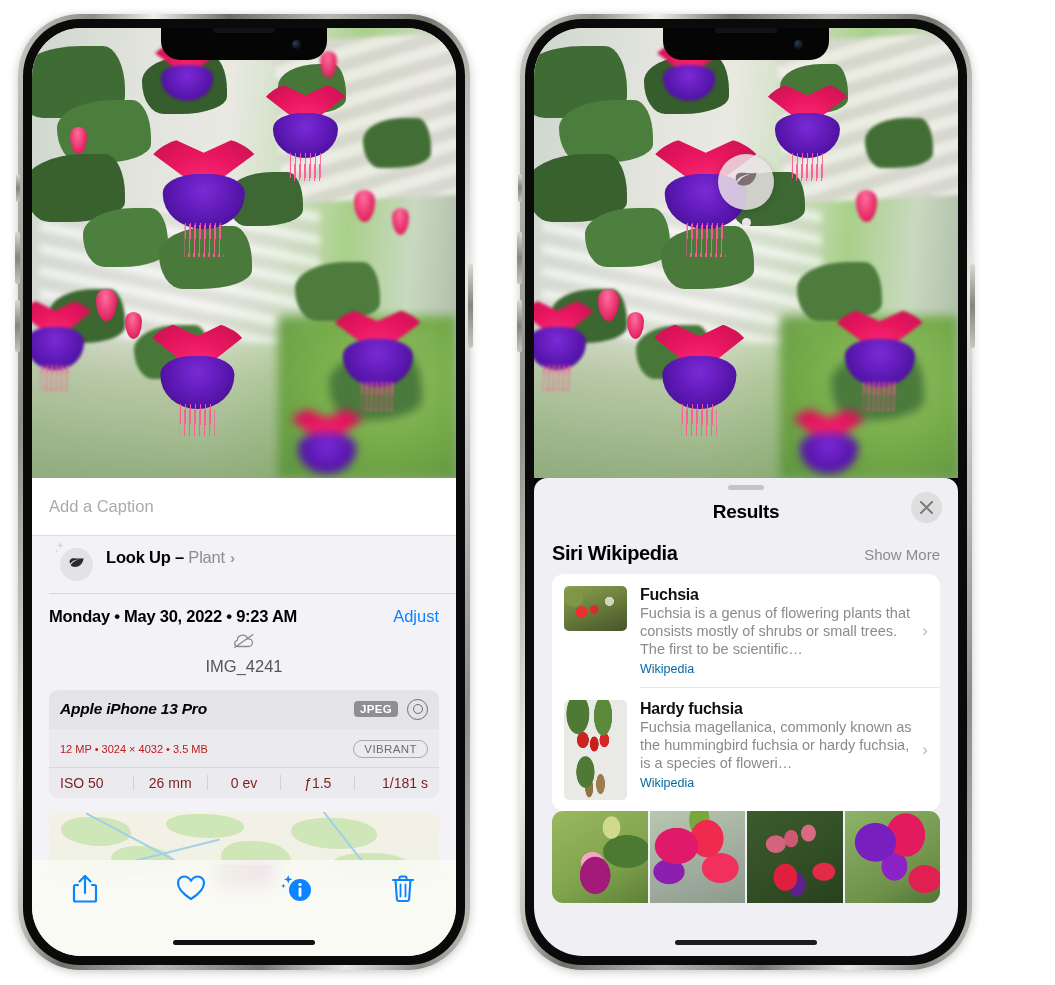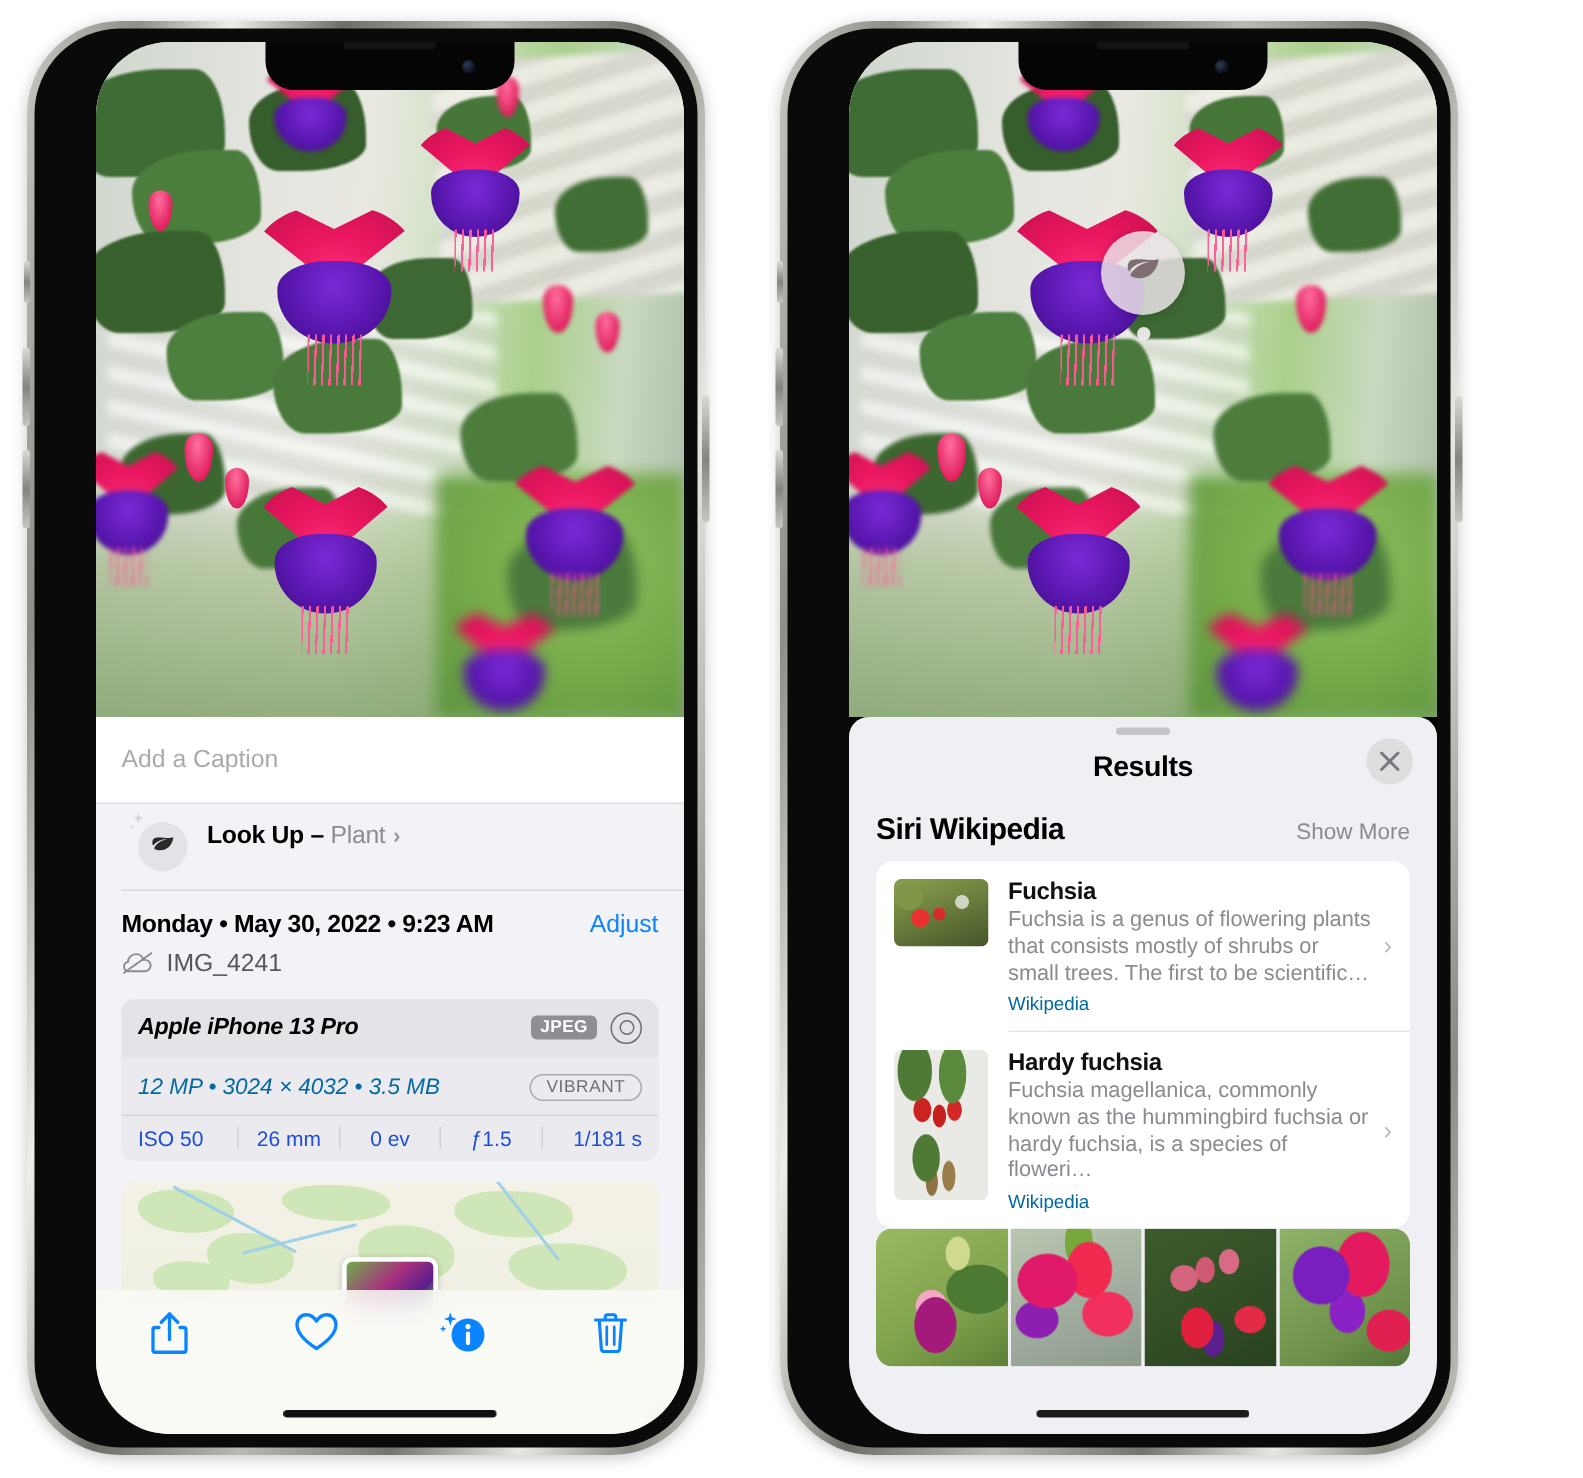--- a/index.html
+++ b/index.html
@@ -6,21 +6,21 @@
   body{width:1055px;height:985px;overflow:hidden;font-family:"Liberation Sans",sans-serif;-webkit-font-smoothing:antialiased;}
   .stage{position:relative;width:1055px;height:985px;}
 
   
   .phone{position:absolute;top:14px;width:452px;height:956px;border-radius:62px;
          background:linear-gradient(100deg,#c9c9c4 0%,#8e8e88 12%,#efefe9 22%,#6e6e68 34%,#b9b9b3 50%,#74746e 66%,#e8e8e2 80%,#8c8c86 92%,#c4c4be 100%);
          padding:0;box-sizing:border-box;box-shadow:0 2px 10px rgba(0,0,0,.22);}
   .phone.left{left:18px;}
   .phone.right{left:520px;}
   .bezel{position:absolute;left:5px;top:5px;right:5px;bottom:5px;border-radius:57px;background:#0a0a0a;}
-  .screen{position:absolute;left:9px;top:9px;right:9px;bottom:9px;border-radius:49px;overflow:hidden;background:#000;margin-left:32px;}
+  .screen{position:absolute;left:9px;top:9px;right:9px;bottom:9px;border-radius:49px;overflow:hidden;background:#000;}
 
   .notch{position:absolute;left:50%;transform:translateX(-50%);top:0;width:166px;height:32px;
          background:#050505;border-radius:0 0 19px 19px;z-index:40;}
   .notch .cam{position:absolute;right:26px;top:12px;width:9px;height:9px;border-radius:50%;
          background:radial-gradient(circle at 35% 35%,#2c3a52 0%,#101522 60%,#05070c 100%);}
   .notch .speaker{position:absolute;left:50%;transform:translateX(-50%);top:-1px;width:62px;height:6px;border-radius:4px;background:#131313;}
 
   .home-ind{position:absolute;left:50%;transform:translateX(-50%);bottom:11px;width:142px;height:5px;border-radius:3px;background:#111;z-index:45;}
   .home-ind.dark{background:#1c1c1c;}
 
@@ -72,37 +72,37 @@
   .sparkles{position:absolute;left:-6px;top:-7px;width:18px;height:18px;}
   .lu-text{font-size:16.5px;color:#000;font-weight:700;letter-spacing:-.2px;}
   .lu-text .sub{font-weight:400;color:#8c8c92;}
   .lu-chev{margin-left:5px;color:#9a9aa0;font-size:15px;}
   .hairline{height:.5px;background:#d8d8dd;margin-left:17px;}
 
   .meta{padding:13px 17px 0 17px;}
   .meta-line1{display:flex;align-items:baseline;justify-content:space-between;}
   .meta-date{font-size:16.5px;color:#000;font-weight:600;letter-spacing:-.25px;}
   .adjust{font-size:16.5px;color:#0a84ff;font-weight:400;}
-  .meta-line2{display:flex;align-items:center;gap:8px;margin-top:7px;}
+  .meta-line2{display:flex;align-items:center;gap:8px;margin-top:7px;flex-direction:column;}
   .fname{font-size:16.5px;color:#55555c;}
 
   .camcard{margin:14px 17px 0 17px;border-radius:9px;overflow:hidden;background:#e3e3e8;}
   .cc-top{display:flex;align-items:center;justify-content:space-between;padding:9px 11px;}
   .cc-model{font-size:15.5px;font-weight:700;color:#000;letter-spacing:-.2px;font-style:italic;}
   .cc-right{display:flex;align-items:center;gap:9px;}
   .chip-jpeg{font-size:11.5px;font-weight:700;color:#fff;background:#8e8e94;border-radius:4px;padding:2px 6px;letter-spacing:.3px;}
   .aperture-ic{width:19px;height:19px;border:1.6px solid #6d6d73;border-radius:50%;position:relative;}
   .aperture-ic:after{content:"";position:absolute;left:50%;top:50%;transform:translate(-50%,-50%);width:8px;height:8px;border:1.6px solid #6d6d73;border-radius:50%;}
   .cc-mid{background:#eaeaef;padding:8px 11px 9px 11px;}
   .cc-lens{font-size:15.5px;color:#55555c;}
   .cc-row2{display:flex;align-items:center;justify-content:space-between;margin-top:3px;}
-  .cc-size{font-size:15px;color:#0369a1;font-style:italic;}
+  .cc-size{font-size:11px;color:#b91c1c;}
   .chip-vib{font-size:11.5px;color:#6d6d73;border:1px solid #a8a8ae;border-radius:11px;padding:2px 10px;letter-spacing:.4px;}
   .cc-bot{display:flex;align-items:center;background:#eaeaef;border-top:.5px solid #d6d6db;padding:7px 11px;}
-  .cc-bot span{flex:1;text-align:center;font-size:14px;color:#1d4ed8;}
+  .cc-bot span{flex:1;text-align:center;font-size:14px;color:#7f1d1d;}
   .cc-bot span:first-child{text-align:left;}
   .cc-bot span:last-child{text-align:right;}
   .cc-sep{flex:0 0 1px !important;height:15px;background:#cfcfd4;}
 
   .mapcard{margin:14px 17px 0 17px;height:86px;border-radius:9px 9px 0 0;overflow:hidden;position:relative;
            background:linear-gradient(180deg,#f4f1e6,#eef0e2);}
   .mapcard .blob{position:absolute;background:#cfe6b8;border-radius:40% 55% 45% 60%;}
   .mapcard .road{position:absolute;background:#9fd0e8;height:2px;border-radius:2px;}
   .map-pin{position:absolute;left:50%;bottom:-4px;transform:translateX(-50%);width:58px;height:34px;border-radius:7px;
            background:linear-gradient(135deg,#6fae4a,#a8317e 45%,#5a1f8a 75%,#7fbf55);border:3px solid #fff;box-shadow:0 1px 4px rgba(0,0,0,.2);}

